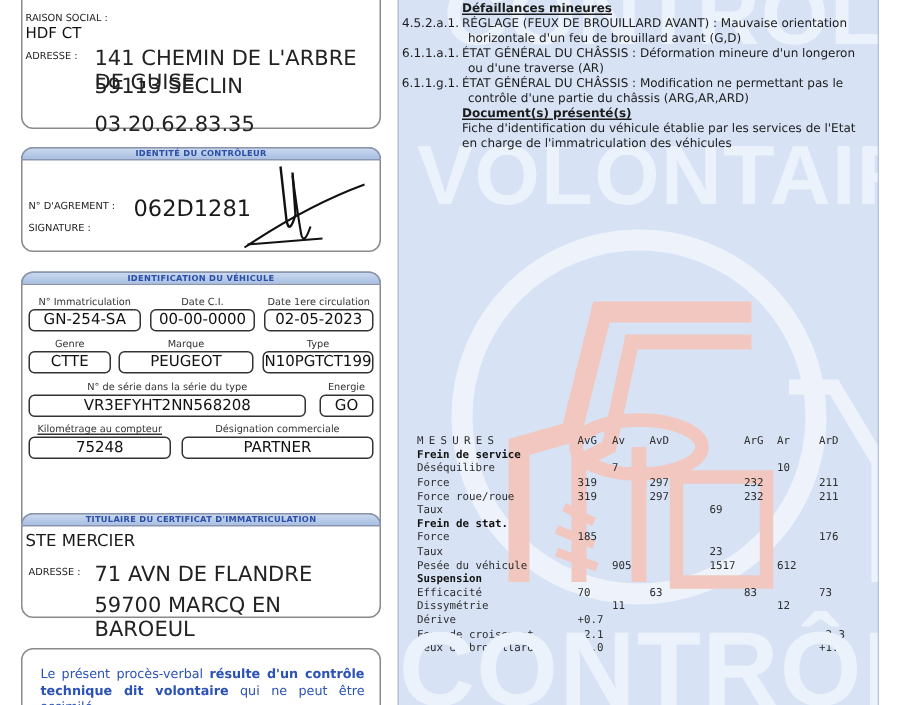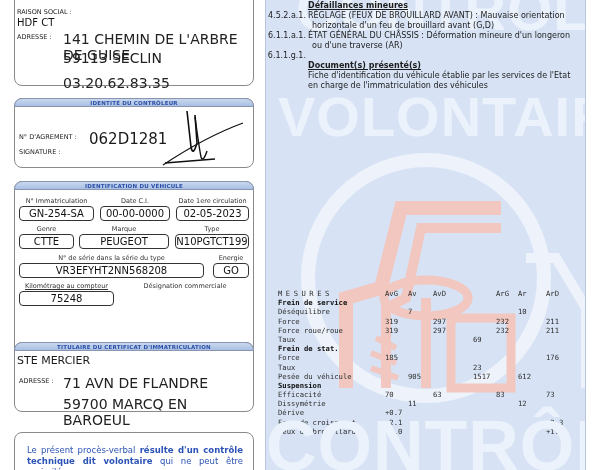--- a/index.html
+++ b/index.html
@@ -177,20 +177,21 @@
       <div class="flbl">Energie</div>
       <div class="fval">GO</div>
     </div>
 
     <div class="field" style="left:4px; top:100px; width:95px;">
       <div class="flbl" style="text-decoration:underline;">Kilométrage au compteur</div>
       <div class="fval">75248</div>
     </div>
     <div class="field" style="left:106px; top:100px; width:128px;">
       <div class="flbl">Désignation commerciale</div>
+      <div class="fval">PARTNER</div>
     </div>
   </div>
 
   <div class="box" id="b4">
     <div class="box-header">TITULAIRE DU CERTIFICAT D'IMMATRICULATION</div>
     <span class="tit-name">STE MERCIER</span>
     <span class="lbl tit-addr-label">ADRESSE :</span>
     <span class="val tit-l1">71 AVN DE FLANDRE</span>
     <span class="val tit-l2">59700 MARCQ EN BAROEUL</span>
   </div>
@@ -229,20 +230,24 @@
     </div>
     <div class="def-row">
       <span class="def-code">6.1.1.a.1.</span>
       <span class="def-text">
         <span>ÉTAT GÉNÉRAL DU CHÂSSIS : Déformation mineure d'un longeron</span>
         <span class="sub">ou d'une traverse (AR)</span>
       </span>
     </div>
     <div class="def-row">
       <span class="def-code">6.1.1.g.1.</span>
+      <span class="def-text">
+        <span>ÉTAT GÉNÉRAL DU CHÂSSIS : Modification ne permettant pas le</span>
+        <span class="sub">contrôle d'une partie du châssis (ARG,AR,ARD)</span>
+      </span>
     </div>
 
     <div class="doc-title">Document(s) présenté(s)</div>
     <div class="doc-text">Fiche d'identification du véhicule établie par les services de l'Etat</div>
     <div class="doc-text">en charge de l'immatriculation des véhicules</div>
   </div>
 
   <div class="mes">
     <div class="mes-row hdr">
       <span class="lab">MESURES</span>

